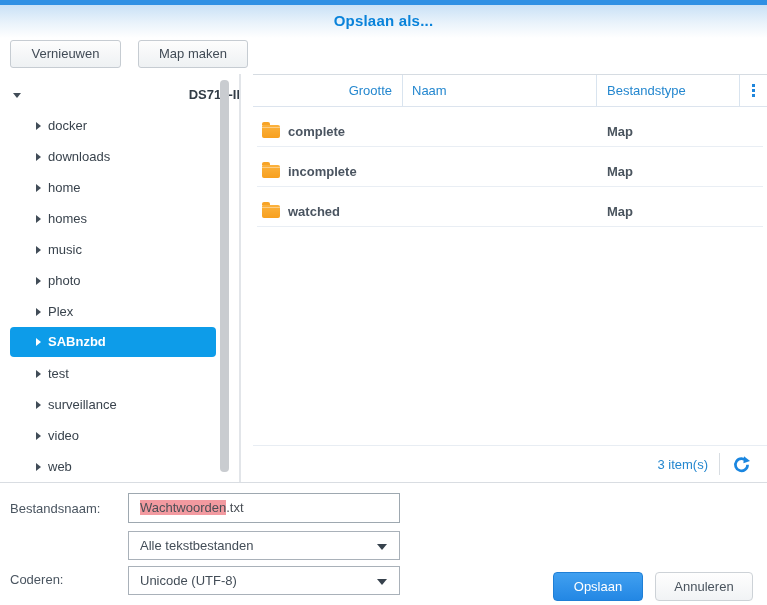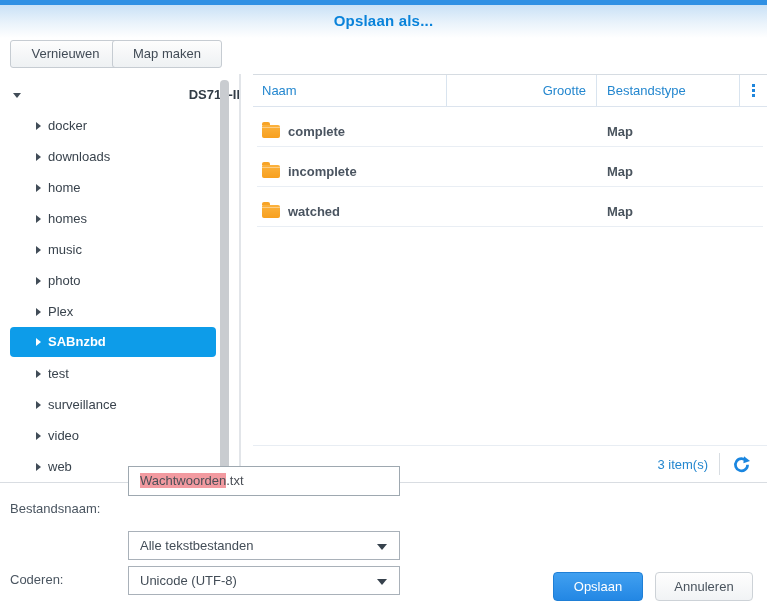--- a/index.html
+++ b/index.html
@@ -12,21 +12,21 @@
   .titlebar { position:absolute; left:0; top:5px; width:767px; height:33px;
               background:linear-gradient(180deg,#c9e1f6 0%,#eaf3fb 55%,#ffffff 100%);
               text-align:center; padding-top:7px; }
   .title { font-size:15px; font-weight:bold; color:#0a83da; letter-spacing:.2px; }
 
   
   .tb-btn { position:absolute; top:40px; height:28px; border:1px solid #c6ccd2; border-radius:3px;
             background:linear-gradient(180deg,#fdfdfd,#eef1f3); color:#414b56; font-size:13px;
             font-family:inherit; text-align:center; line-height:26px; cursor:pointer; }
   .btn-refresh-top { left:10px;  width:111px; }
-  .btn-mkdir      { left:112px; width:110px; }
+  .btn-mkdir      { left:138px; width:110px; }
 
   
   .tree { position:absolute; left:0; top:80px; width:240px; }
   .tree-root { position:relative; height:30px; line-height:30px; padding-left:28px;
                font-weight:bold; color:#323c46; cursor:pointer;text-align:right; }
   .tree-item { position:relative; height:31px; line-height:31px; margin:0 24px 0 10px;
                padding-left:38px; color:#39434d; border-radius:4px; cursor:pointer; }
   .tree-item.selected { background:#0d9ce9; color:#fff; font-weight:bold; height:30px; line-height:30px; margin-bottom:1px; }
   .caret-right { position:absolute; left:26px; top:50%; margin-top:-4px; width:0; height:0;
                  border-top:4px solid transparent; border-bottom:4px solid transparent; border-left:5px solid #414c57; }
@@ -66,21 +66,21 @@
                padding-right:16px; }
   .status-count { color:#2487cf; }
   .status-divider { width:1px; height:22px; background:#d8dde2; margin:0 11px; }
   .refresh-btn { width:20px; height:20px; display:flex; align-items:center; justify-content:center; cursor:pointer; }
 
   .hline-bottom { position:absolute; left:0; top:482px; width:767px; height:1px; background:#d9dde2; }
 
   
   .form-label { position:absolute; left:10px; height:30px; line-height:30px; color:#4a5560; }
   .lbl-1 { top:494px; } .lbl-2 { top:530px; } .lbl-3 { top:565px; }
-  .filename-input { position:absolute; left:128px; top:466px; width:272px; height:30px;
+  .filename-input { position:absolute; left:128px; top:493px; width:272px; height:30px;
                     border:1px solid #9ea8b0; background:#fff; line-height:28px; padding-left:11px;
                     color:#4a4f56; cursor:text; white-space:nowrap; overflow:hidden; }
   .sel-pink { background:#f29aa0; }
   .dropdown { position:absolute; left:128px; width:272px; height:29px; border:1px solid #a9b1b9;
               background:#fff; line-height:27px; padding-left:11px; color:#434d57; cursor:pointer; }
   .dd-1 { top:531px; } .dd-2 { top:566px; }
   .dd-caret { position:absolute; right:12px; top:50%; margin-top:-2px; width:0; height:0;
               border-left:5px solid transparent; border-right:5px solid transparent; border-top:6px solid #37424d; }
 
   
@@ -158,22 +158,22 @@
     <span class="caret-right"></span>
     <span>web</span>
   </div>
       </div>
   </div>
   <div class="tree-scrollbar"></div>
   <div class="pane-divider"></div>
 
   <div class="table-top-border"></div>
   <div class="file-header">
+    <div class="hc hc-size">Grootte</div>
     <div class="hc hc-name">Naam</div>
-    <div class="hc hc-size">Grootte</div>
     <div class="hc hc-type">Bestandstype</div>
     <div class="hc hc-menu">
         <i></i>
         <i></i>
         <i></i>
       </div>
   </div>
   <div class="file-list">
       <div class="file-row">
     <div class="cell-name">

